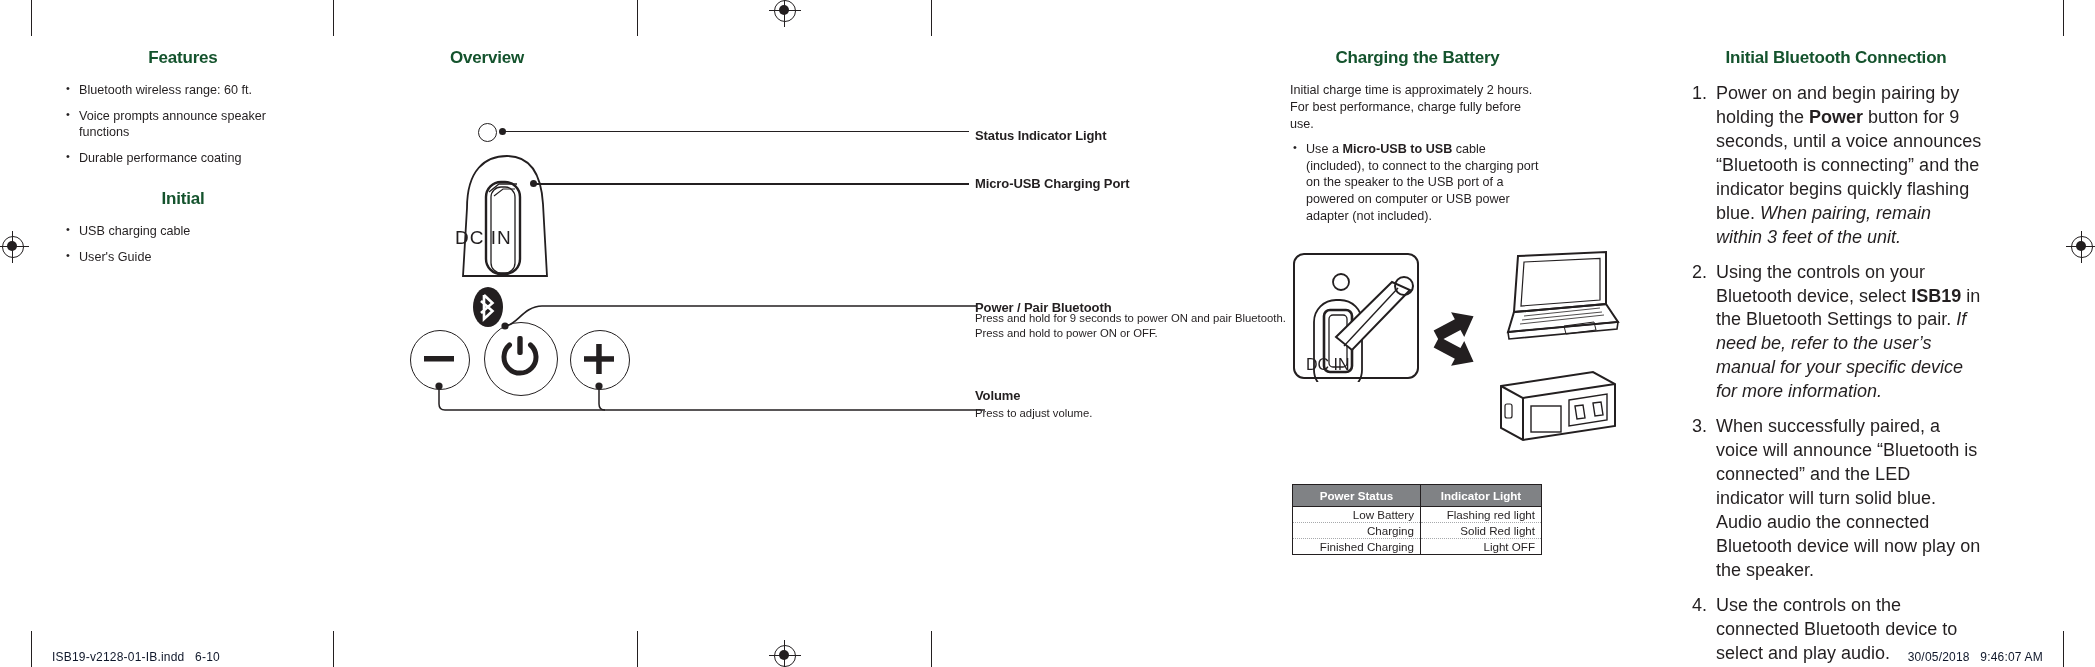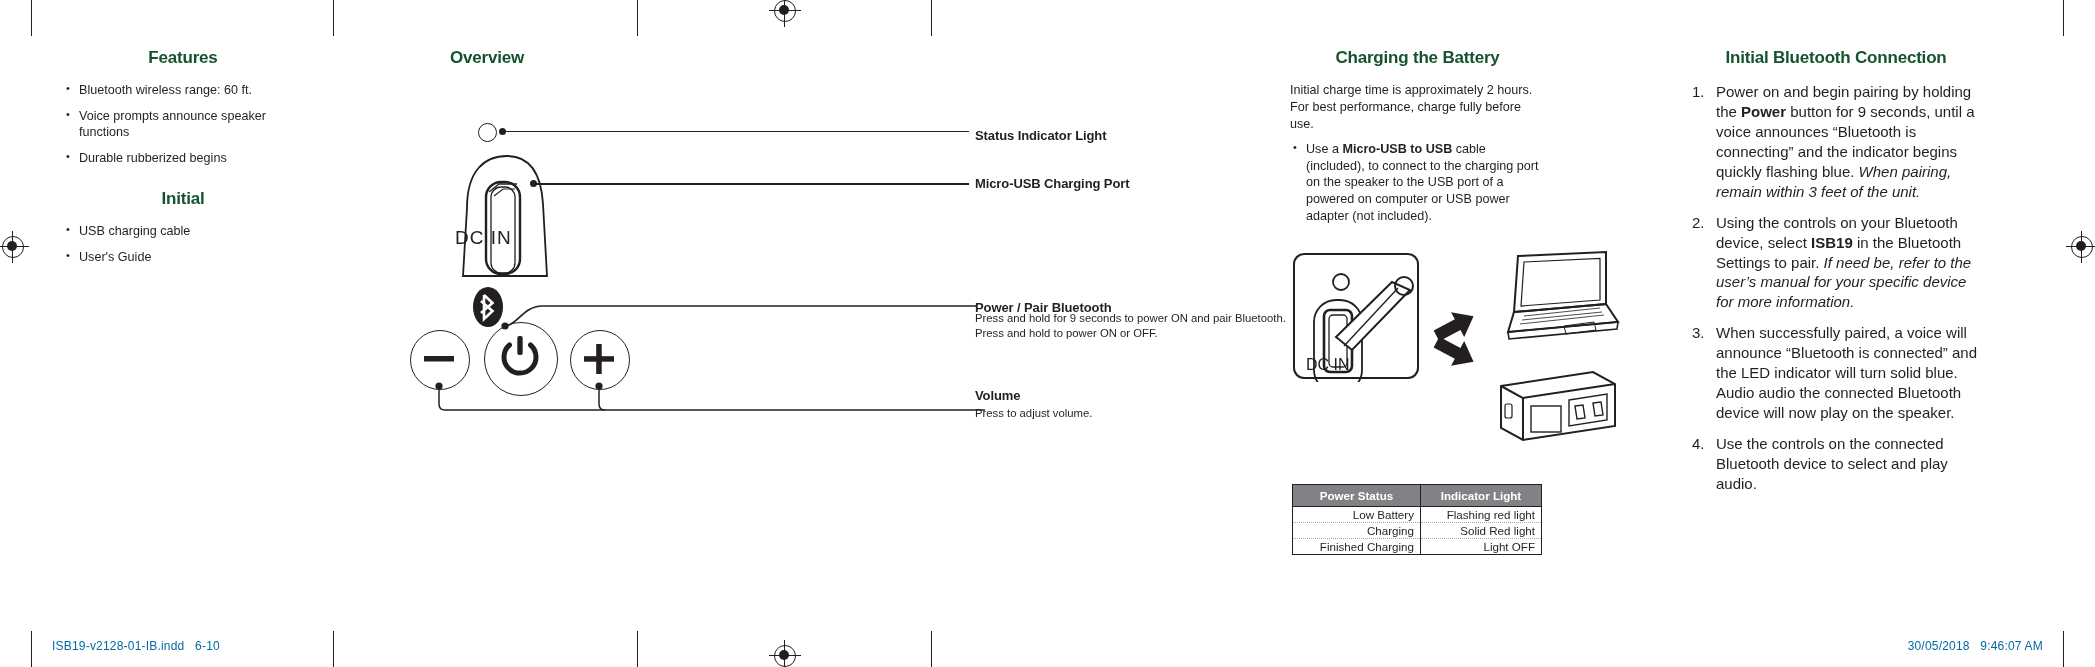--- a/index.html
+++ b/index.html
@@ -8,40 +8,40 @@
 
   
   .cropmark{position:absolute;background:#231f20;}
   .regmark{position:absolute;width:22px;height:22px;}
   .regmark .r-o{position:absolute;left:0;top:0;width:20px;height:20px;border:1px solid #231f20;border-radius:50%;}
   .regmark .r-i{position:absolute;left:5px;top:5px;width:10px;height:10px;background:#231f20;border-radius:50%;}
   .regmark .r-h{position:absolute;left:-5px;top:10px;width:32px;height:1px;background:#231f20;}
   .regmark .r-v{position:absolute;left:10px;top:-5px;width:1px;height:32px;background:#231f20;}
 
   
-  .footer{position:absolute;bottom:14px;font-size:12px;color:#0369a1;
+  .footer{position:absolute;bottom:3px;font-size:12px;color:#0f172a;
           font-family:"Liberation Sans",sans-serif;letter-spacing:.2px;white-space:pre;}
   .footer.left{left:52px;}
   .footer.right{right:52px;}
 
   
   .col{position:absolute;top:48px;}
   h2.sec{font-size:17px;font-weight:bold;text-align:center;margin:0 0 14px 0;
          letter-spacing:-0.2px;color:#14532d;}
 
   ul.bul{list-style:none;margin:0;padding:0;}
   ul.bul li{position:relative;padding-left:16px;margin-bottom:9px;
             font-size:12.6px;line-height:1.33;color:#231f20;}
   ul.bul li:before{content:"\2022";position:absolute;left:3px;top:-1px;font-size:11px;}
 
   p.body{font-size:12.6px;line-height:1.35;margin:0 0 8px 0;color:#231f20;}
 
   ol.num{list-style:none;margin:0;padding:0;counter-reset:n;}
   ol.num li{position:relative;padding-left:26px;margin-bottom:11px;
-            font-size:15px;line-height:1.33;counter-increment:n;}
+            font-size:18px;line-height:1.33;counter-increment:n;}
   ol.num li:before{content:counter(n) ".";position:absolute;left:2px;top:0;}
   b{font-weight:bold;}
   i{font-style:italic;}
 
   
   .ov{position:absolute;}
   .label{position:absolute;font-size:13px;font-weight:bold;white-space:nowrap;letter-spacing:-.1px;}
   .sublabel{position:absolute;font-size:11.3px;white-space:nowrap;text-align:center;line-height:1.28;}
 
   .leader{position:absolute;height:1.6px;background:#231f20;}
@@ -103,21 +103,21 @@
     <div class="r-v"></div>
     <div class="r-o"></div>
     <div class="r-i"></div>
 </div>
 
 <div class="col" style="left:63px;width:240px;">
   <h2 class="sec">Features</h2>
   <ul class="bul">
     <li>Bluetooth wireless range: 60 ft.</li>
     <li>Voice prompts announce speaker functions</li>
-    <li>Durable rubberized begins</li>
+    <li>Durable performance coating</li>
   </ul>
   <h2 class="sec" style="margin-top:22px;">Initial</h2>
   <ul class="bul">
     <li>USB charging cable</li>
     <li>User's Guide</li>
   </ul>
 </div>
 
 <div class="col" style="left:400px;width:790px;top:48px;">
   <h2 class="sec" style="text-align:left;margin-left:50px;font-size:17px;">Overview</h2>

